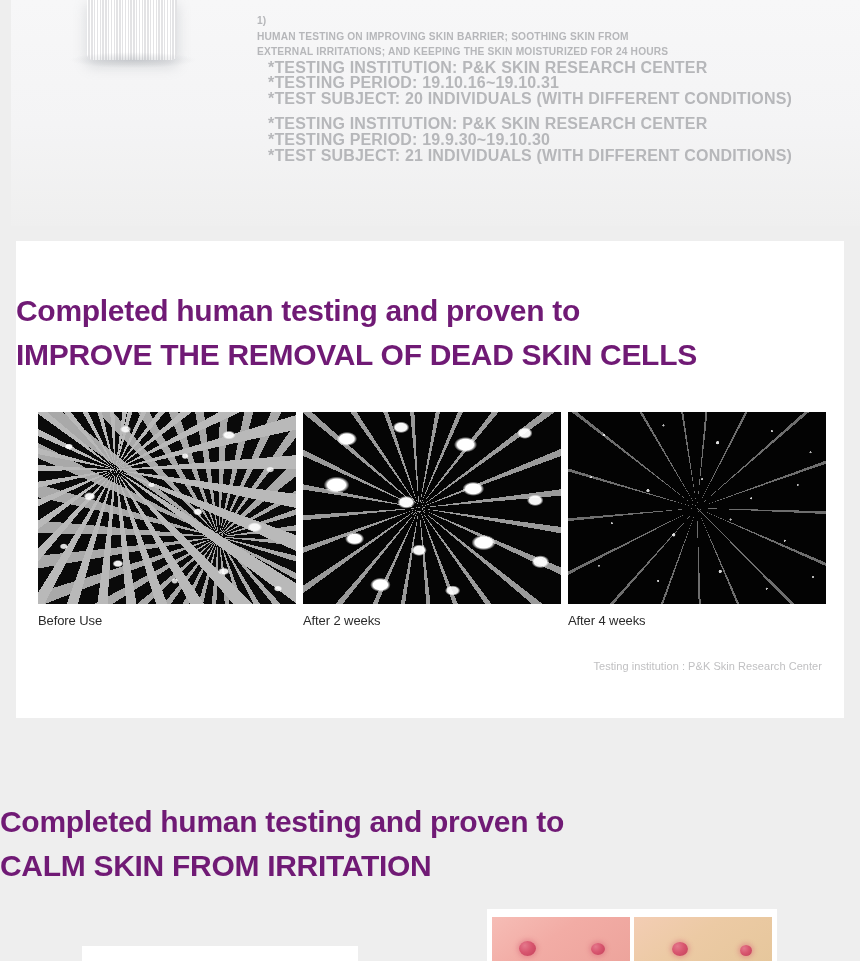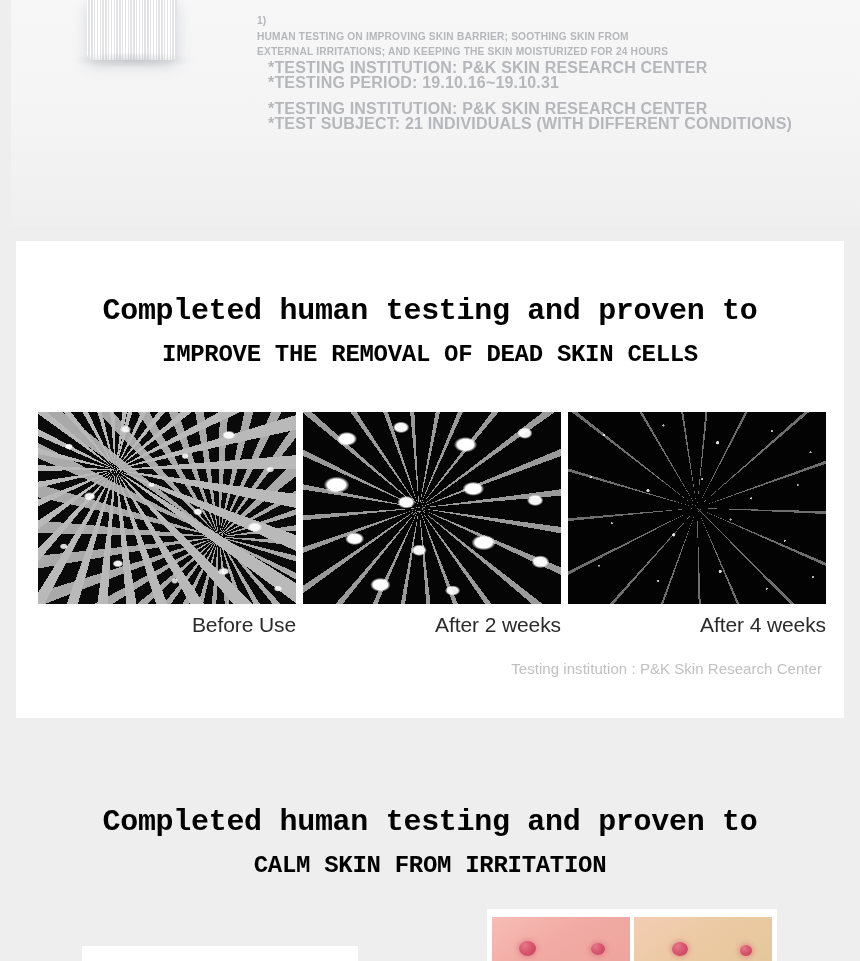--- a/index.html
+++ b/index.html
@@ -50,25 +50,25 @@
   .ti-line {
     font-size:16px; line-height:15.6px; color:#b6b7ba; letter-spacing:.18px;
   }
 
   
   .card {
     position:absolute; left:16px; top:241px; width:828px; height:477px;
     background:#ffffff;
   }
   .headline {
-    text-align:center; color:#000000;
-    font-weight:bold; letter-spacing:-.3px;font-family:Liberation Mono, monospace;
+    text-align:left; color:#701a75;
+    font-weight:bold; letter-spacing:-.3px;
   }
   .headline .l1 { display:block; font-size:30px; line-height:44px; }
-  .headline .l2 { display:block; font-size:24px; line-height:44px; }
+  .headline .l2 { display:block; font-size:30px; line-height:44px; }
   .card .headline { position:absolute; left:0; top:48px; width:828px; }
 
   .shots {
     position:absolute; left:22px; top:171px; width:790px; height:192px;
     display:flex; gap:7px;
   }
   .shot { width:258px; height:192px; background:#050505; position:relative; overflow:hidden; }
   .shot-a {
     background-color:#0a0a0a;
     background-image:
@@ -134,26 +134,26 @@
       radial-gradient(circle 2px at 95% 86%, #b2b2b2 45%, transparent 60%),
       repeating-conic-gradient(from 5deg at 50% 50%, #6e6e6e 0% .35%, #020202 .35% 6%);
     background-blend-mode:screen, screen, screen, screen, screen, screen, screen, screen, screen, screen, screen, screen, screen, screen, screen, screen, screen, screen, screen, lighten;
   }
 
   .shot-caps {
     position:absolute; left:22px; top:372px; width:790px;
     display:flex; gap:7px;
   }
   .shot-cap {
-    width:258px; text-align:right;
-    font-size:21px; color:#2b2b2b; letter-spacing:-.1px;
+    width:258px; text-align:left;
+    font-size:13px; color:#2b2b2b; letter-spacing:-.1px;
   }
   .card-note {
     position:absolute; right:22px; top:419px;
-    font-size:15px; color:#c0c0c2; letter-spacing:.05px;
+    font-size:11px; color:#c0c0c2; letter-spacing:.05px;
   }
 
   
   .sec-calm { position:absolute; left:0; top:718px; width:860px; height:243px; background:#eeeeee; }
   .sec-calm .headline { position:absolute; left:0; top:82px; width:860px; }
 
   .skin-card {
     position:absolute; left:487px; top:909px; width:290px; height:52px;
     background:#ffffff; overflow:hidden;
   }
@@ -197,26 +197,28 @@
 
       <div class="ti-item">
         <div class="ti-head">
           <span>1)</span>
           <span>HUMAN TESTING ON IMPROVING SKIN BARRIER; SOOTHING SKIN FROM
 EXTERNAL IRRITATIONS; AND KEEPING THE SKIN MOISTURIZED FOR 24 HOURS</span>
         </div>
         <div class="ti-lines">
           <div class="ti-line">*TESTING INSTITUTION: P&amp;K SKIN RESEARCH CENTER</div>
           <div class="ti-line">*TESTING PERIOD: 19.10.16~19.10.31</div>
+          <div class="ti-line">*TEST SUBJECT: 20 INDIVIDUALS (WITH DIFFERENT CONDITIONS)</div>
         </div>
       </div>
 
       <div class="ti-item">
         <div class="ti-lines">
           <div class="ti-line">*TESTING INSTITUTION: P&amp;K SKIN RESEARCH CENTER</div>
+          <div class="ti-line">*TESTING PERIOD: 19.9.30~19.10.30</div>
           <div class="ti-line">*TEST SUBJECT: 21 INDIVIDUALS (WITH DIFFERENT CONDITIONS)</div>
         </div>
       </div>
 
     </div>
   </div>
 
   <div class="card">
 
     <div class="headline">

